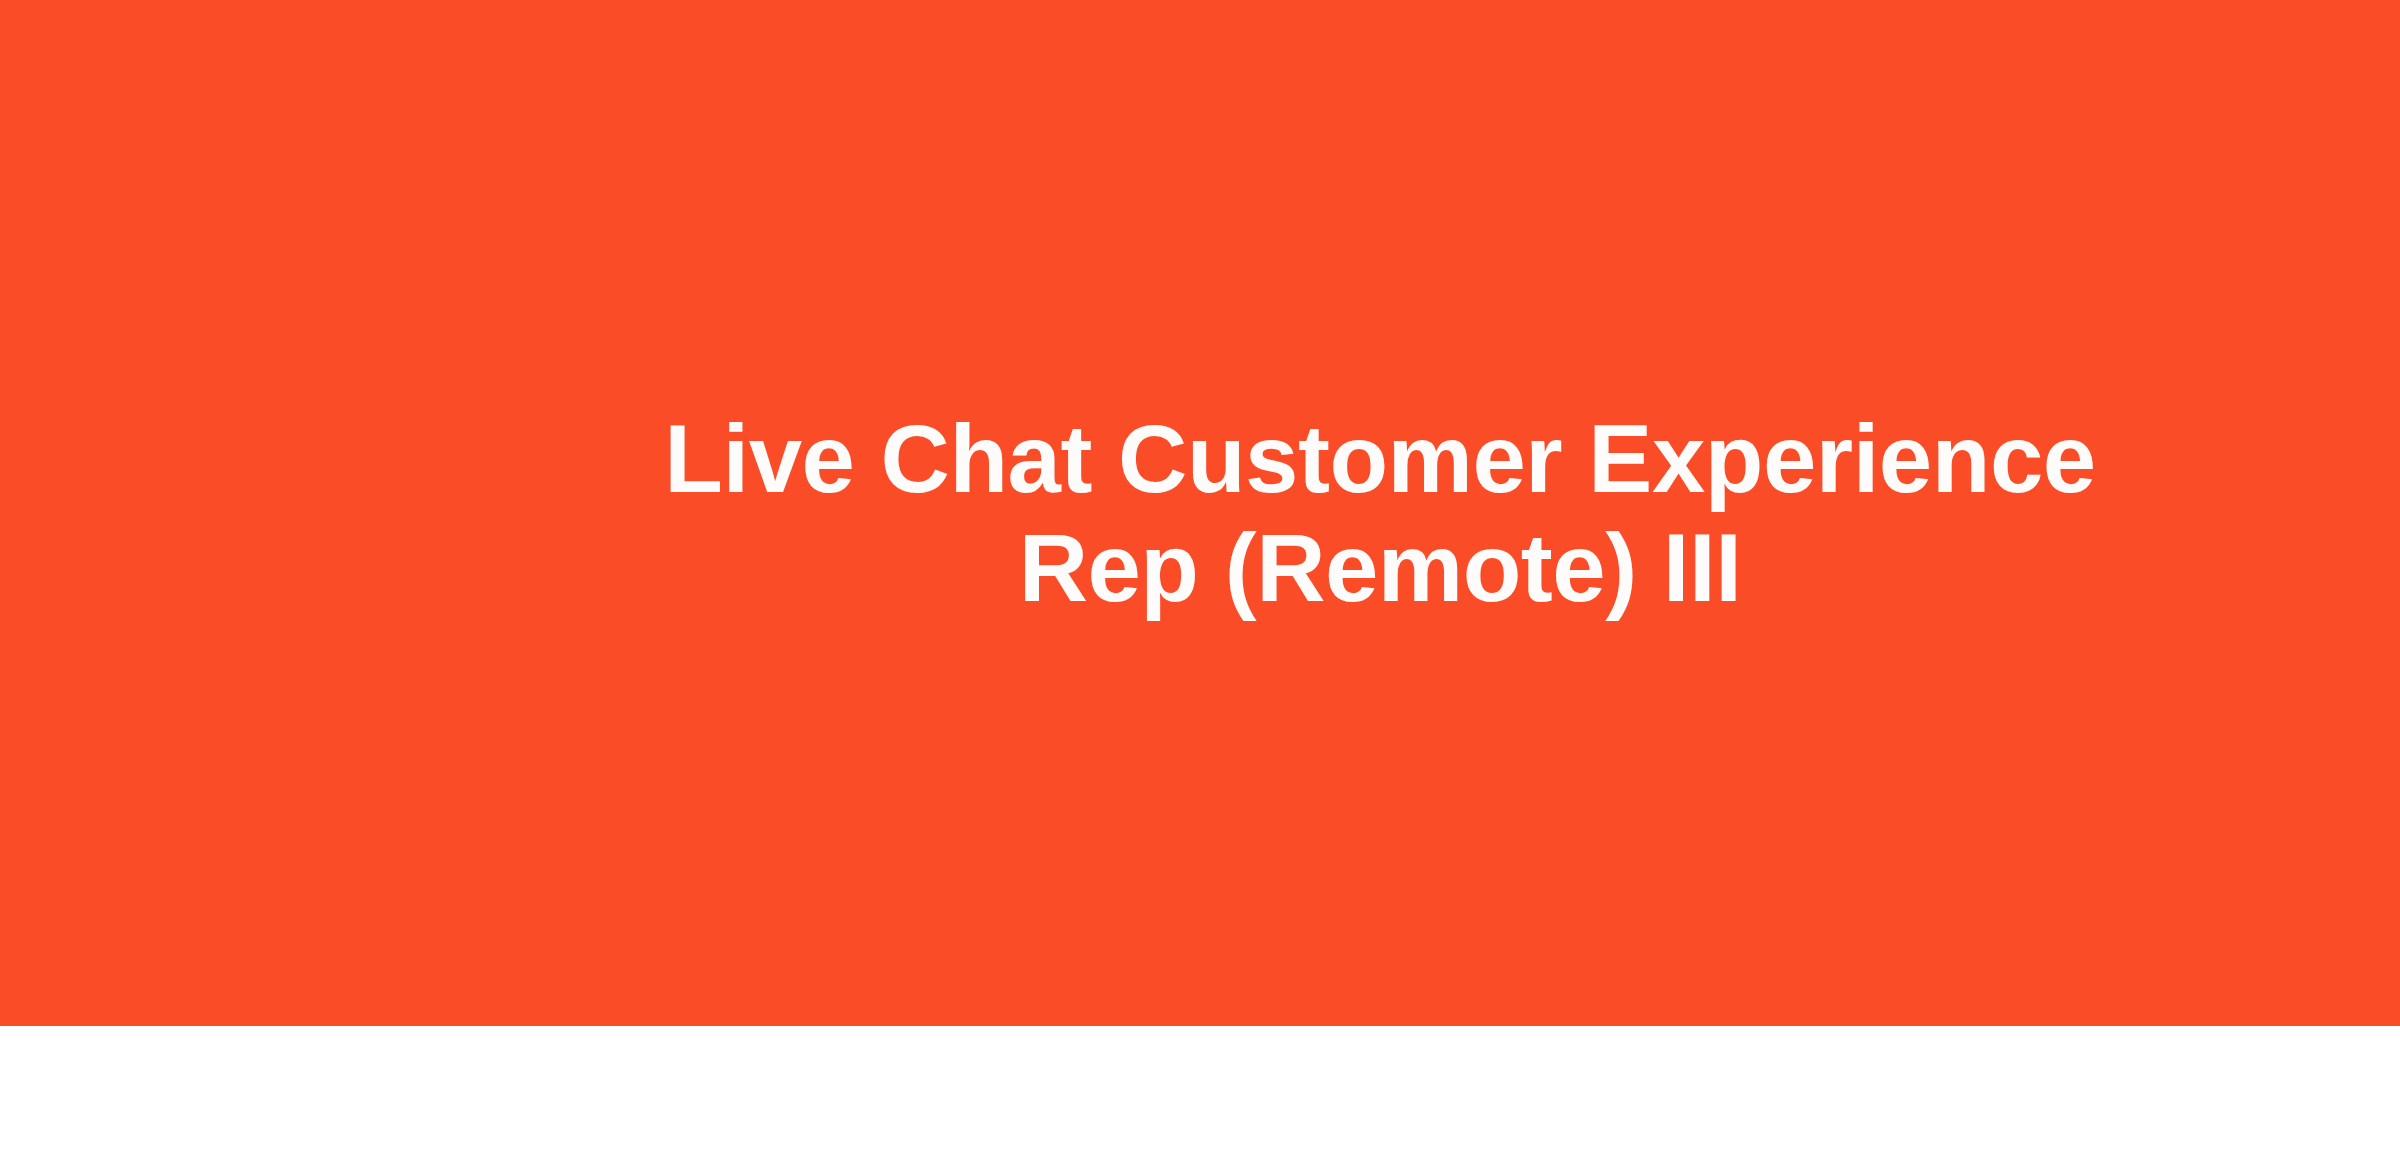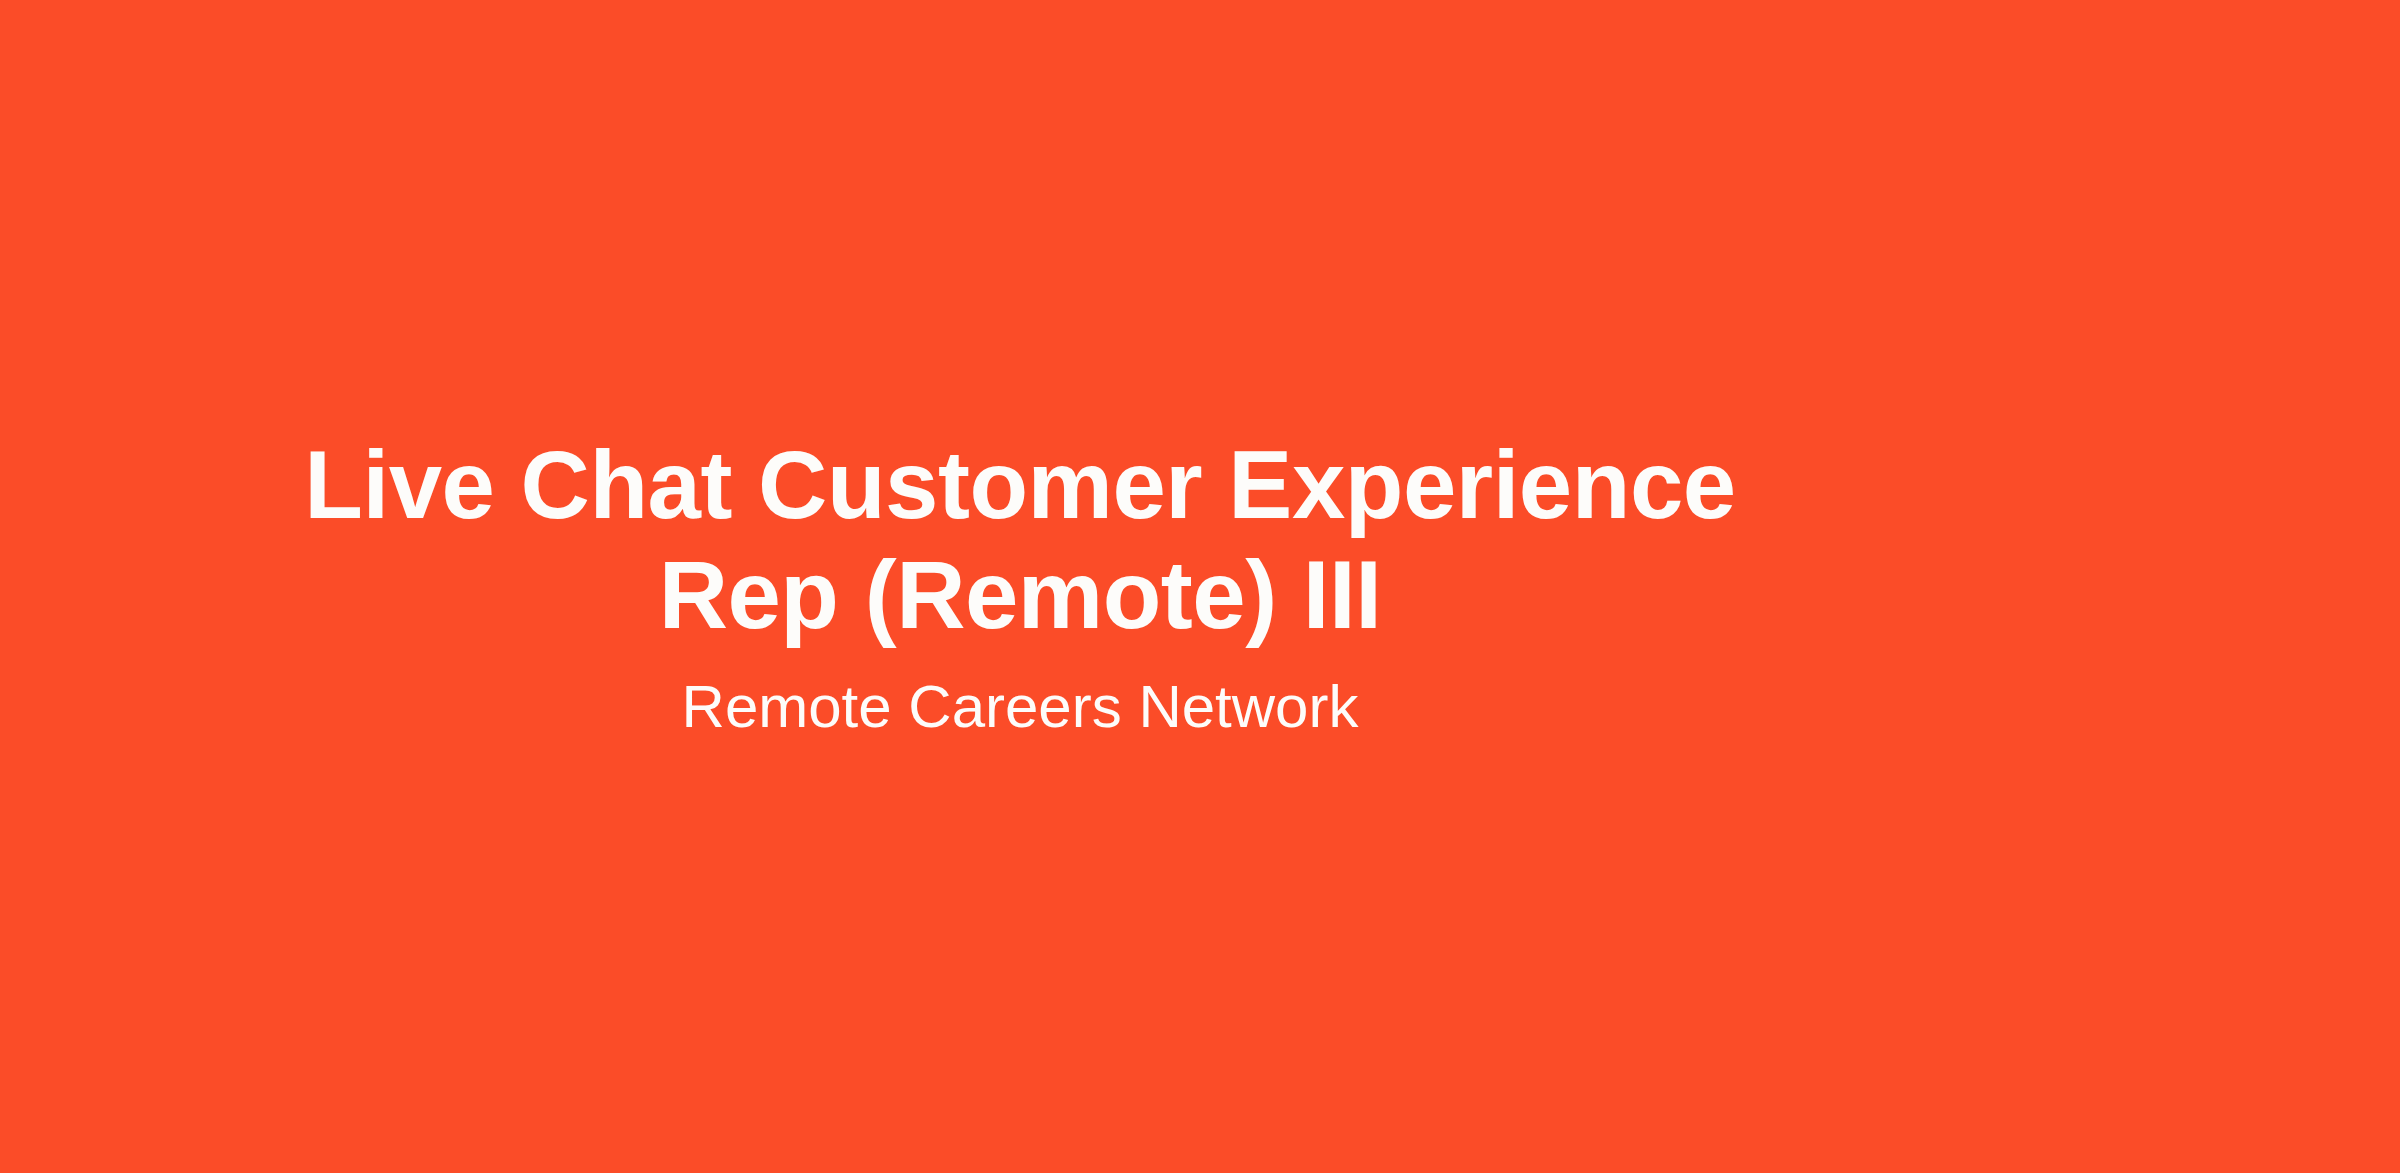--- a/index.html
+++ b/index.html
@@ -14,25 +14,25 @@
     overflow: hidden;
     font-family: "Liberation Sans", "DejaVu Sans", sans-serif;
     background: #ffffff;
   }
 
   
   .hero-card {
     position: relative;
     box-sizing: border-box;
     width: 2400px;
-    height: 1173px;
+    height: 1026px;
     background-color: #fb4c28;   
     display: flex;
     flex-direction: column;
-    align-items: flex-start;
+    align-items: flex-end;
     justify-content: center;
     text-align: center;
     padding: 15px 140px;
   }
 
   .hero-inner {
     display: flex;
     flex-direction: column;
     align-items: center;
     justify-content: center;
@@ -64,17 +64,16 @@
 </style>
 </head>
 <body>
 
 <div class="hero-card" style="background-color: rgb(251, 76, 40); color: rgb(253, 252, 250);">
 
   <div class="hero-inner">
 
     <h1 class="job-title">Live Chat Customer Experience Rep (Remote) III</h1>
 
-    <div class="company-name">Remote Careers Network</div>
 
   </div>
 
 </div>
 
 </body></html>

